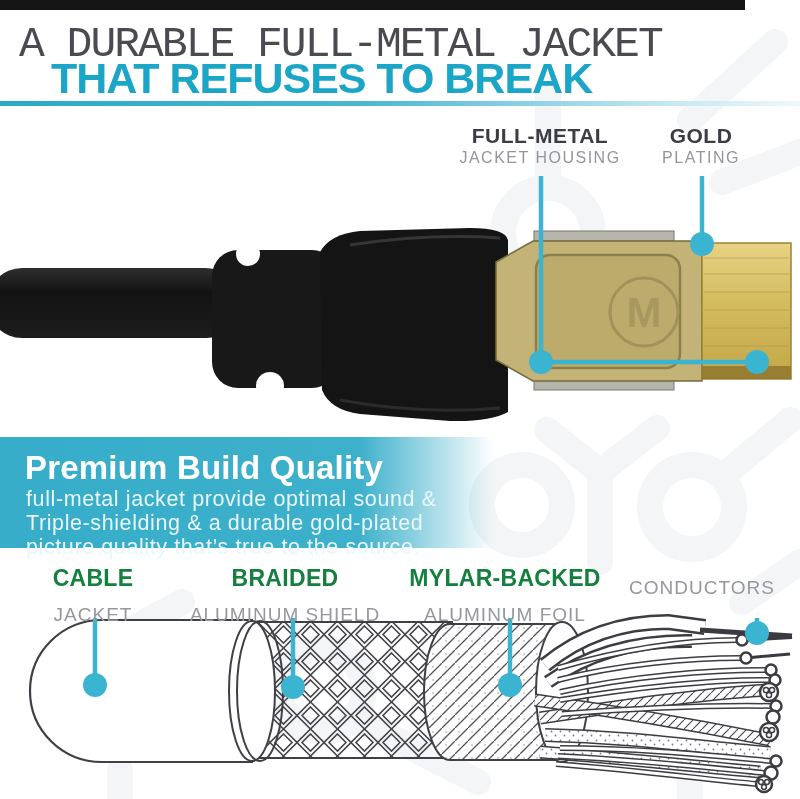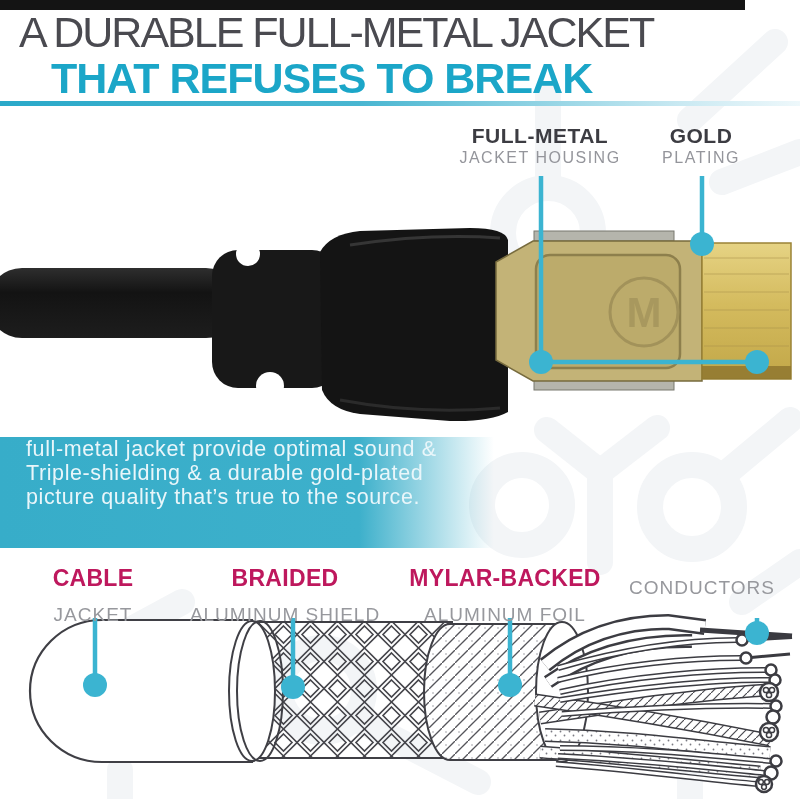--- a/index.html
+++ b/index.html
@@ -2,40 +2,40 @@
 <html><head>
 <meta charset="utf-8">
 <style>
   html,body{margin:0;padding:0;}
   body{width:800px;height:799px;position:relative;background:#ffffff;overflow:hidden;
        font-family:"Liberation Sans", sans-serif;}
   .abs{position:absolute;}
   
   .topbar{left:0;top:0;width:745px;height:10px;background:#141414;}
   
-  .h1{left:19px;top:8px;width:770px;font-size:43px;font-weight:400;color:#4a4a50;
-      letter-spacing:-2px;white-space:nowrap;}
+  .h1{left:19px;top:20px;width:770px;font-size:43px;font-weight:400;color:#4a4a50;
+      letter-spacing:-2px;white-space:nowrap;font-family:Liberation Mono, monospace;}
   .h2{left:19px;top:54px;width:770px;font-size:43px;font-weight:700;color:#1ba6c8;
       letter-spacing:-1px;white-space:nowrap;margin-left:32px;}
   .rule{left:0;top:101px;width:800px;height:5px;
         background:linear-gradient(90deg,#2aa9c9 0%,#49b6d1 45%,#c9e9f2 85%,#eef8fb 100%);}
   
   .callout{transform:translateX(-50%);text-align:center;white-space:nowrap;}
   .callout .t{font-size:21px;font-weight:700;color:#3c3c42;letter-spacing:.5px;}
   .callout .s{font-size:16px;font-weight:400;color:#94959b;letter-spacing:1.5px;margin-top:1px;}
   
   .banner{left:0;top:437px;width:499px;height:111px;
           background:linear-gradient(90deg,#37adc9 0%,#3db0cb 72%,rgba(65,178,204,0) 99%);}
   .banner .title{margin:12px 0 0 25px;font-size:33px;font-weight:700;color:#ffffff;
                  letter-spacing:.2px;}
   .banner .line{margin-left:26px;font-size:21.5px;line-height:24px;color:#e9f6fa;
                 letter-spacing:.6px;}
   
   .blabel{transform:translateX(-50%);text-align:center;white-space:nowrap;}
-  .blabel .t{font-size:23px;font-weight:700;color:#be185d;letter-spacing:.3px;}
+  .blabel .t{font-size:23px;font-weight:700;color:#15803d;letter-spacing:.3px;}
   .blabel .s{font-size:19px;font-weight:400;color:#97989d;letter-spacing:1px;margin-top:12px;}
   svg{display:block;}
   .z0{z-index:0;} .z1{z-index:1;} .z2{z-index:2;}
 </style>
 </head>
 <body>
 
 <svg class="abs z0" width="800" height="799" viewBox="0 0 800 799">
   <g fill="none" stroke="#f3f5f7" stroke-width="26" stroke-linecap="round">
     <path d="M690,120 L775,42"></path>
@@ -126,20 +126,21 @@
     <line x1="541" y1="176" x2="541" y2="356"></line>
     <line x1="541" y1="362" x2="757" y2="362"></line>
     <line x1="702" y1="176" x2="702" y2="240"></line>
   </g>
   <circle cx="541" cy="362" r="12" fill="#3bb4d1"></circle>
   <circle cx="757" cy="362" r="12" fill="#3bb4d1"></circle>
   <circle cx="702" cy="244" r="12" fill="#3bb4d1"></circle>
 </svg>
 
 <div class="abs z2 banner">
+  <div class="title">Premium Build Quality</div>
   <div class="line">full-metal jacket provide optimal sound &amp;</div>
   <div class="line">Triple-shielding &amp; a durable gold-plated</div>
   <div class="line">picture quality that’s true to the source.</div>
 </div>
 
 <div class="abs z2 blabel" style="left:93px;top:565px">
   <div class="t">CABLE</div>
   <div class="s">JACKET</div>
 </div>
 <div class="abs z2 blabel" style="left:285px;top:565px">

